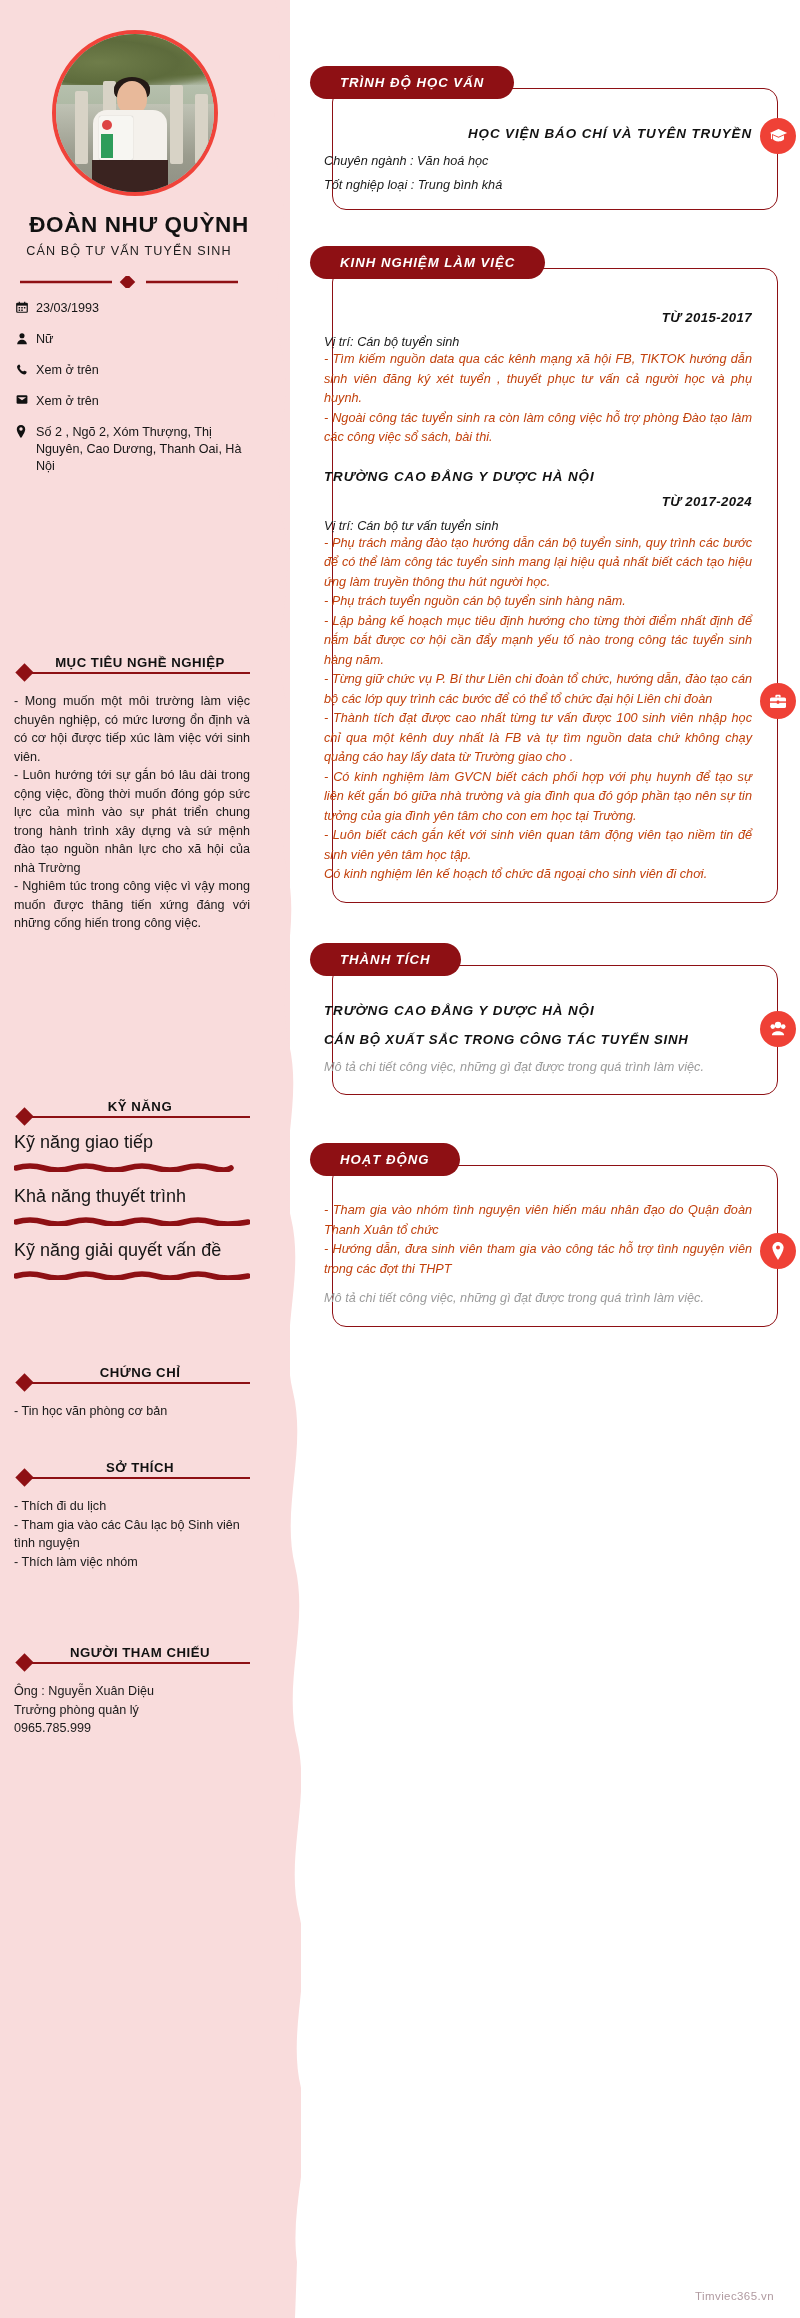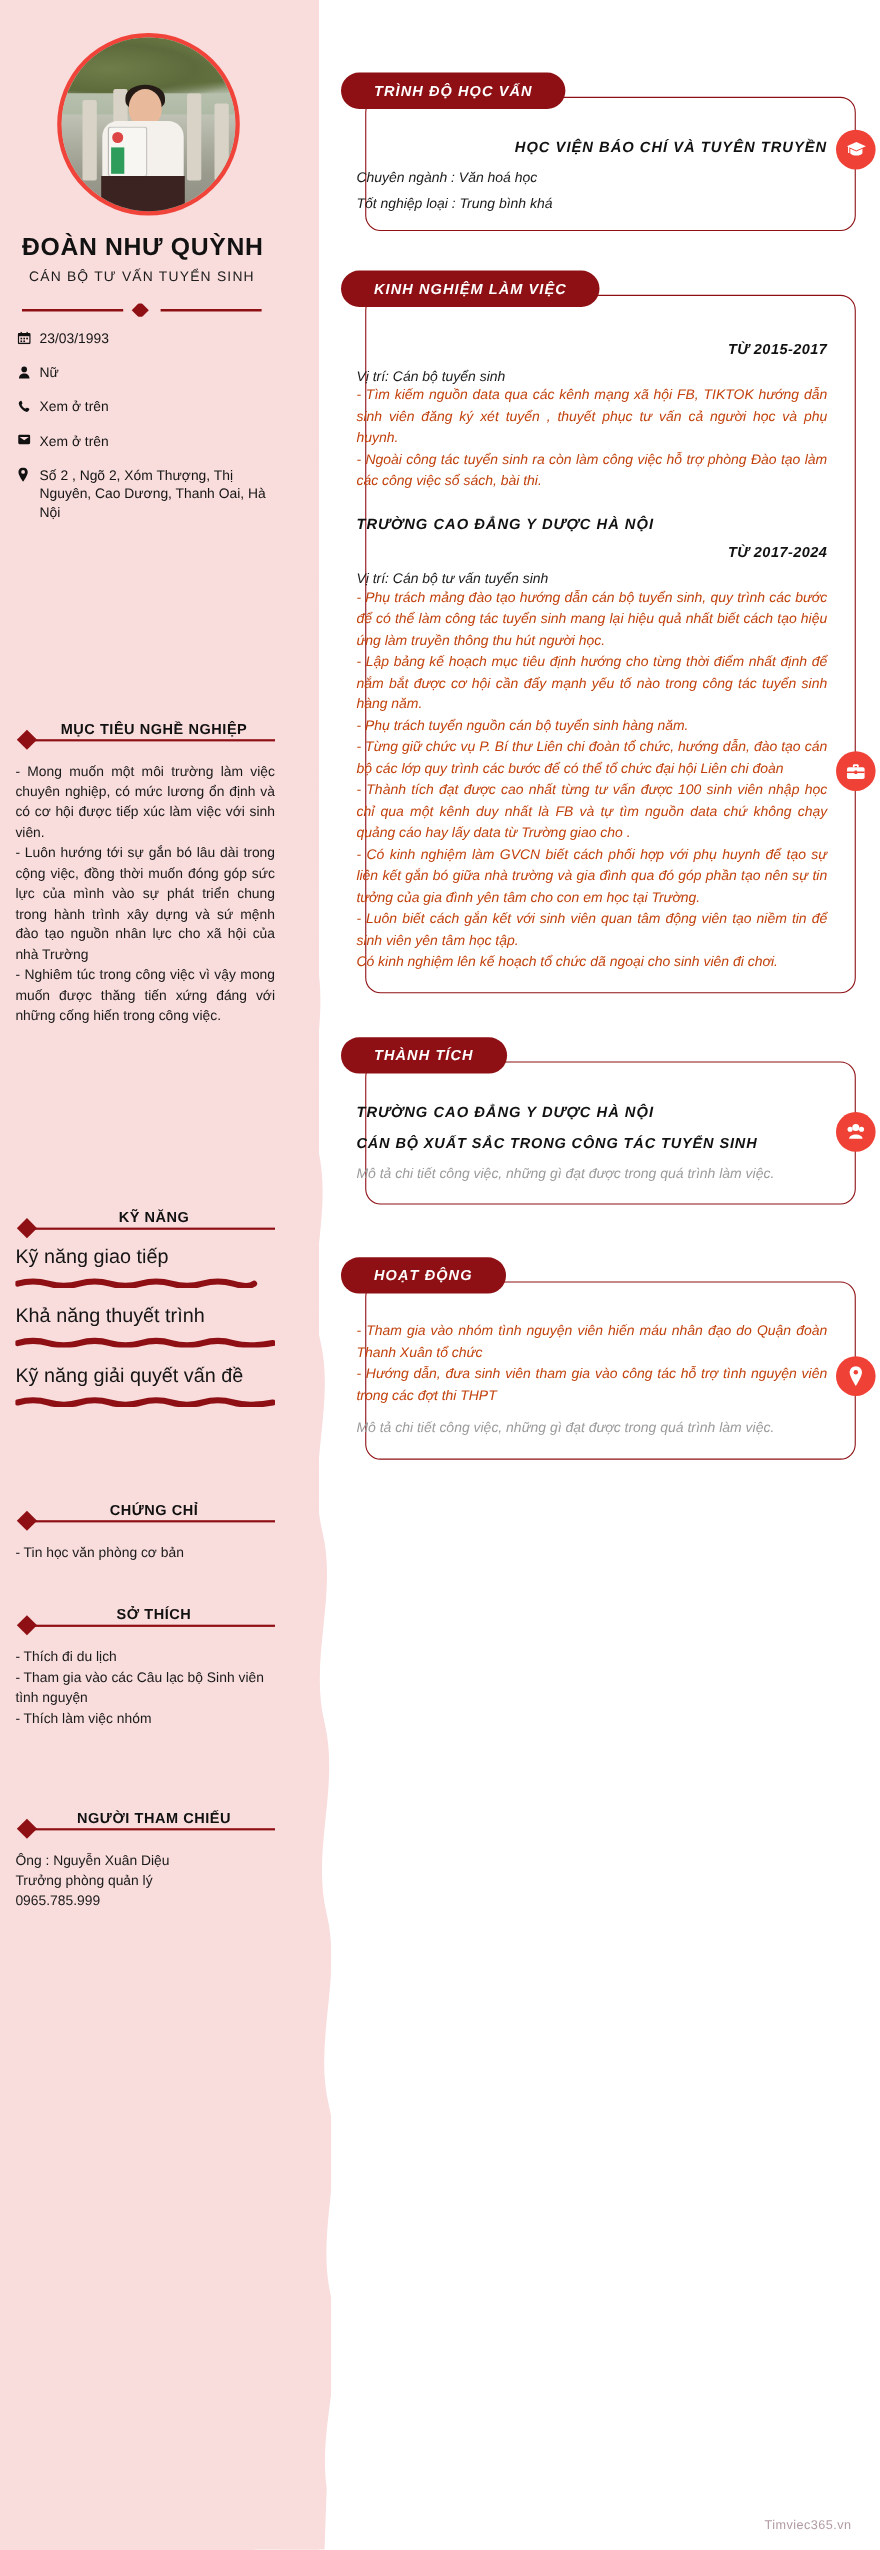--- a/index.html
+++ b/index.html
@@ -44,21 +44,21 @@
   .person-body{ position:absolute; left:47%; top:48%; width:74px; height:54px;
         background:#f4f1ec; border-radius:14px 14px 4px 4px; transform:translateX(-50%); }
   .person-skirt{ position:absolute; left:47%; top:80%; width:76px; height:22%;
         background:#3a2320; transform:translateX(-50%); }
   .leaflet{ position:absolute; left:27%; top:52%; width:34px; height:44px;
         background:#f7f6f2; border-radius:2px; box-shadow:0 0 1px rgba(0,0,0,.3); }
   .leaflet-b{ position:absolute; left:2px; top:18px; width:12px; height:24px; background:#2e9d5b; }
   .leaflet-r{ position:absolute; left:3px; top:4px; width:10px; height:10px; border-radius:50%; background:#d44; }
 
   .name{
-    position:absolute; left:0; top:212px; width:258px; 
+    position:absolute; left:0; top:212px; width:258px; text-align:center;
     font-size:22.5px; font-weight:bold; letter-spacing:.6px; color:#121212;padding-left:20px;
   }
   .role{
     position:absolute; left:0; top:244px; width:258px; text-align:center;
     font-size:12.6px; letter-spacing:1.1px; color:#1c1c1c;
   }
   .name-rule{
     position:absolute; left:20px; top:276px; width:218px; height:12px;
   }
 
@@ -346,22 +346,22 @@
       <div class="body-txt">
         <p>- Tìm kiếm nguồn data qua các kênh mạng xã hội FB, TIKTOK hướng dẫn sinh viên đăng ký xét tuyển , thuyết phục tư vấn cả người học và phụ huynh.</p>
         <p>- Ngoài công tác tuyển sinh ra còn làm công việc hỗ trợ phòng Đào tạo làm các công việc sổ sách, bài thi.</p>
       </div>
 
       <div class="org" style="text-align:left; margin-top:18px;">TRƯỜNG CAO ĐẲNG Y DƯỢC HÀ NỘI</div>
       <div class="period">TỪ 2017-2024</div>
       <div class="pos">Vị trí: Cán bộ tư vấn tuyển sinh</div>
       <div class="body-txt">
         <p>- Phụ trách mảng đào tạo hướng dẫn cán bộ tuyển sinh, quy trình các bước để có thể làm công tác tuyển sinh mang lại hiệu quả nhất biết cách tạo hiệu ứng làm truyền thông thu hút người học.</p>
+        <p>- Phụ trách tuyển nguồn cán bộ tuyển sinh hàng năm.</p>
         <p>- Lập bảng kế hoạch mục tiêu định hướng cho từng thời điểm nhất định để nắm bắt được cơ hội cần đẩy mạnh yếu tố nào trong công tác tuyển sinh hàng năm.</p>
-        <p>- Phụ trách tuyển nguồn cán bộ tuyển sinh hàng năm.</p>
         <p>- Từng giữ chức vụ P. Bí thư Liên chi đoàn tổ chức, hướng dẫn, đào tạo cán bộ các lớp quy trình các bước để có thể tổ chức đại hội Liên chi đoàn</p>
         <p>- Thành tích đạt được cao nhất từng tư vấn được 100 sinh viên nhập học chỉ qua một kênh duy nhất là FB và tự tìm nguồn data chứ không chạy quảng cáo hay lấy data từ Trường giao cho .</p>
         <p>- Có kinh nghiệm làm GVCN biết cách phối hợp với phụ huynh để tạo sự liên kết gắn bó giữa nhà trường và gia đình qua đó góp phần tạo nên sự tin tưởng của gia đình yên tâm cho con em học tại Trường.</p>
         <p>- Luôn biết cách gắn kết với sinh viên quan tâm động viên tạo niềm tin để sinh viên yên tâm học tập.</p>
         <p>Có kinh nghiệm lên kế hoạch tổ chức dã ngoại cho sinh viên đi chơi.</p>
       </div>
     </div>
   </div>
 
   <div class="card" style="margin-top:40px;">

